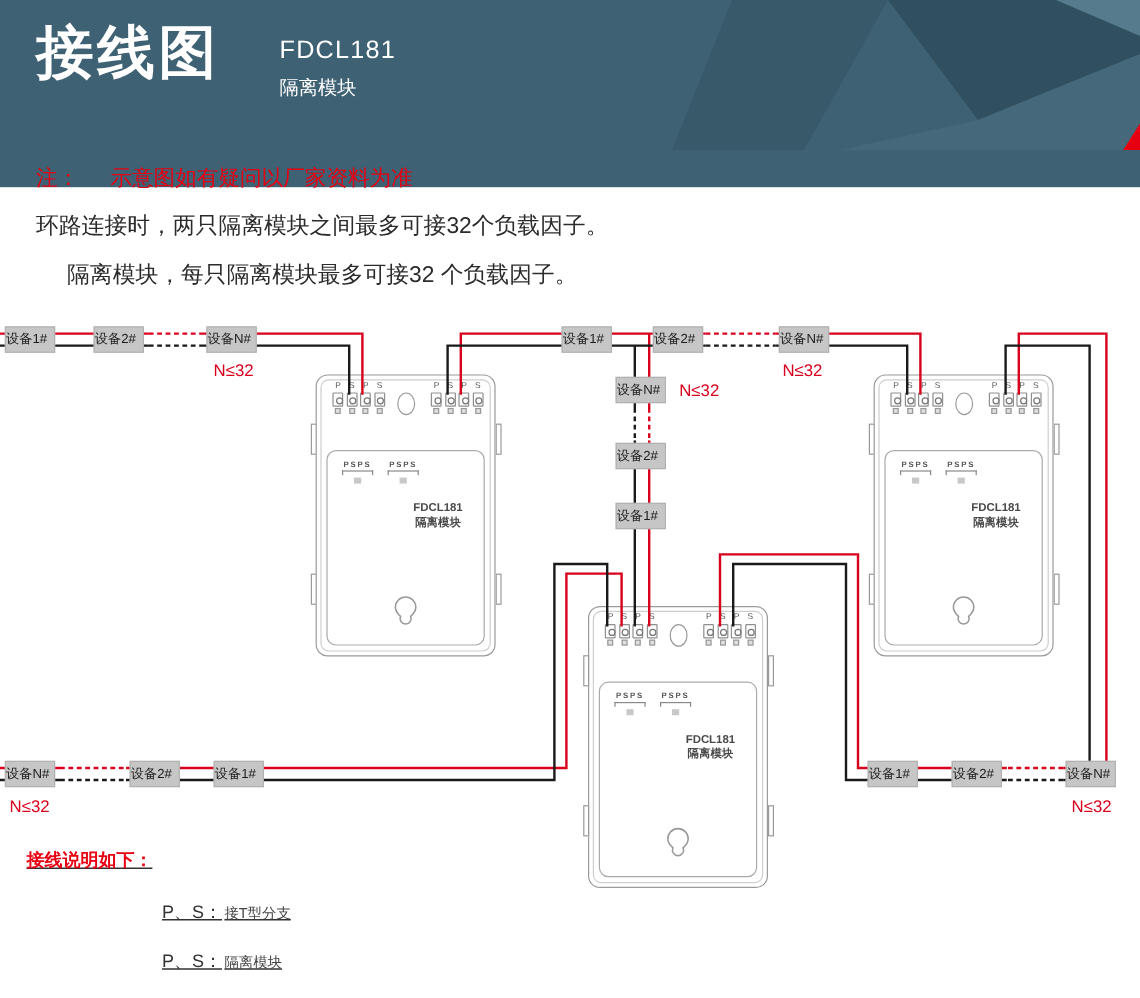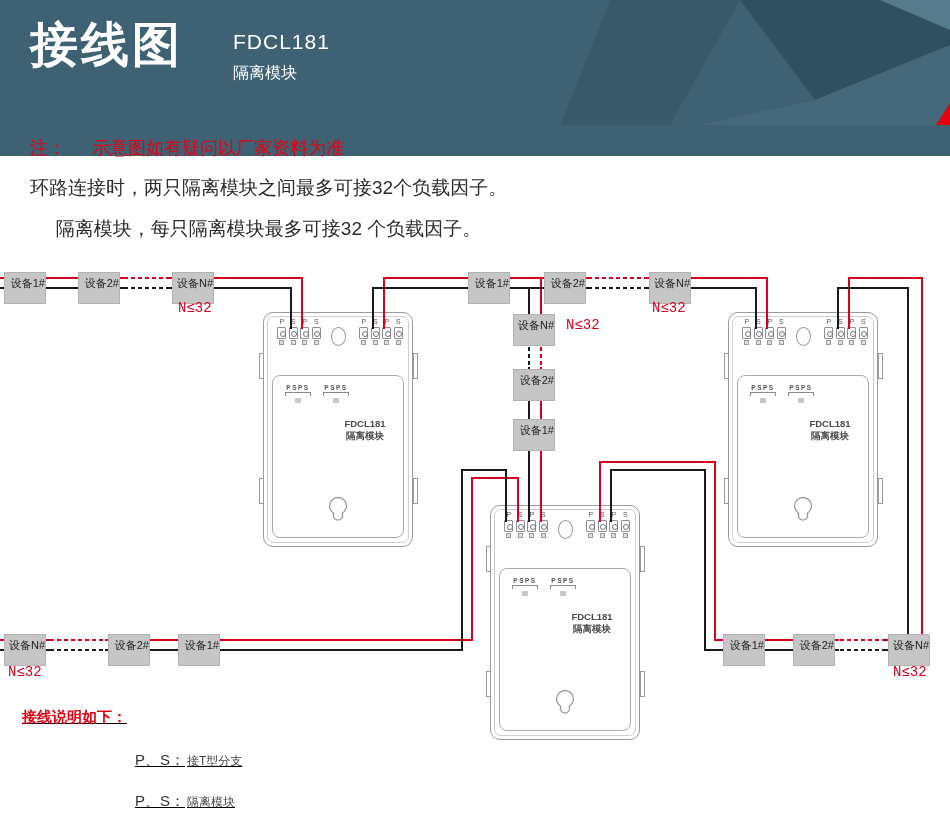--- a/index.html
+++ b/index.html
@@ -26,23 +26,23 @@
   
   .stage { position:absolute; inset:0; }
   #modules, #boxes, #nlimits { position:absolute; inset:0; }
   #modules { z-index:1; } #wires { z-index:2; } #boxes { z-index:3; } #nlimits { z-index:4; }
   #wires { position:absolute; inset:0; pointer-events:none; }
 
   .wr { stroke:#d8001d; stroke-width:2; fill:none; }
   .wb { stroke:#1a1a1a; stroke-width:2; fill:none; }
   .dash { stroke-dasharray:4 3; }
 
-  .devbox { position:absolute; width:42px; height:32px; background:#c6c6c6; border:1px solid #b2b2b2;
-            color:#1c1c1c; font-size:11px; line-height:20px; text-align:right; white-space:nowrap; overflow:hidden; }
-  .nlimit { position:absolute; color:#d8001d; font-size:14px; white-space:nowrap;font-family:Liberation Mono, monospace; }
+  .devbox { position:absolute; width:42px; height:22px; background:#c6c6c6; border:1px solid #b2b2b2;
+            color:#1c1c1c; font-size:11px; line-height:20px; text-align:left; white-space:nowrap; overflow:hidden; }
+  .nlimit { position:absolute; color:#d8001d; font-size:14px; white-space:nowrap; }
 
   
   .module { position:absolute; width:150px; height:235px; background:#fff;
             border:1.6px solid #9a9a9a; border-radius:10px; }
   .m-inline { position:absolute; inset:3px; border:1px solid #cecece; border-radius:7px; }
   .m-tab { position:absolute; width:5px; height:26px; background:#fff; border:1px solid #9a9a9a; }
   .tgroup { position:absolute; top:4px; width:47px; }
   .tletters { display:flex; }
   .tletters span { width:11.5px; text-align:center; font-size:7px; line-height:9px; color:#555; }
   .trow { display:flex; gap:2.5px; padding-left:1px; margin-top:1px; }

